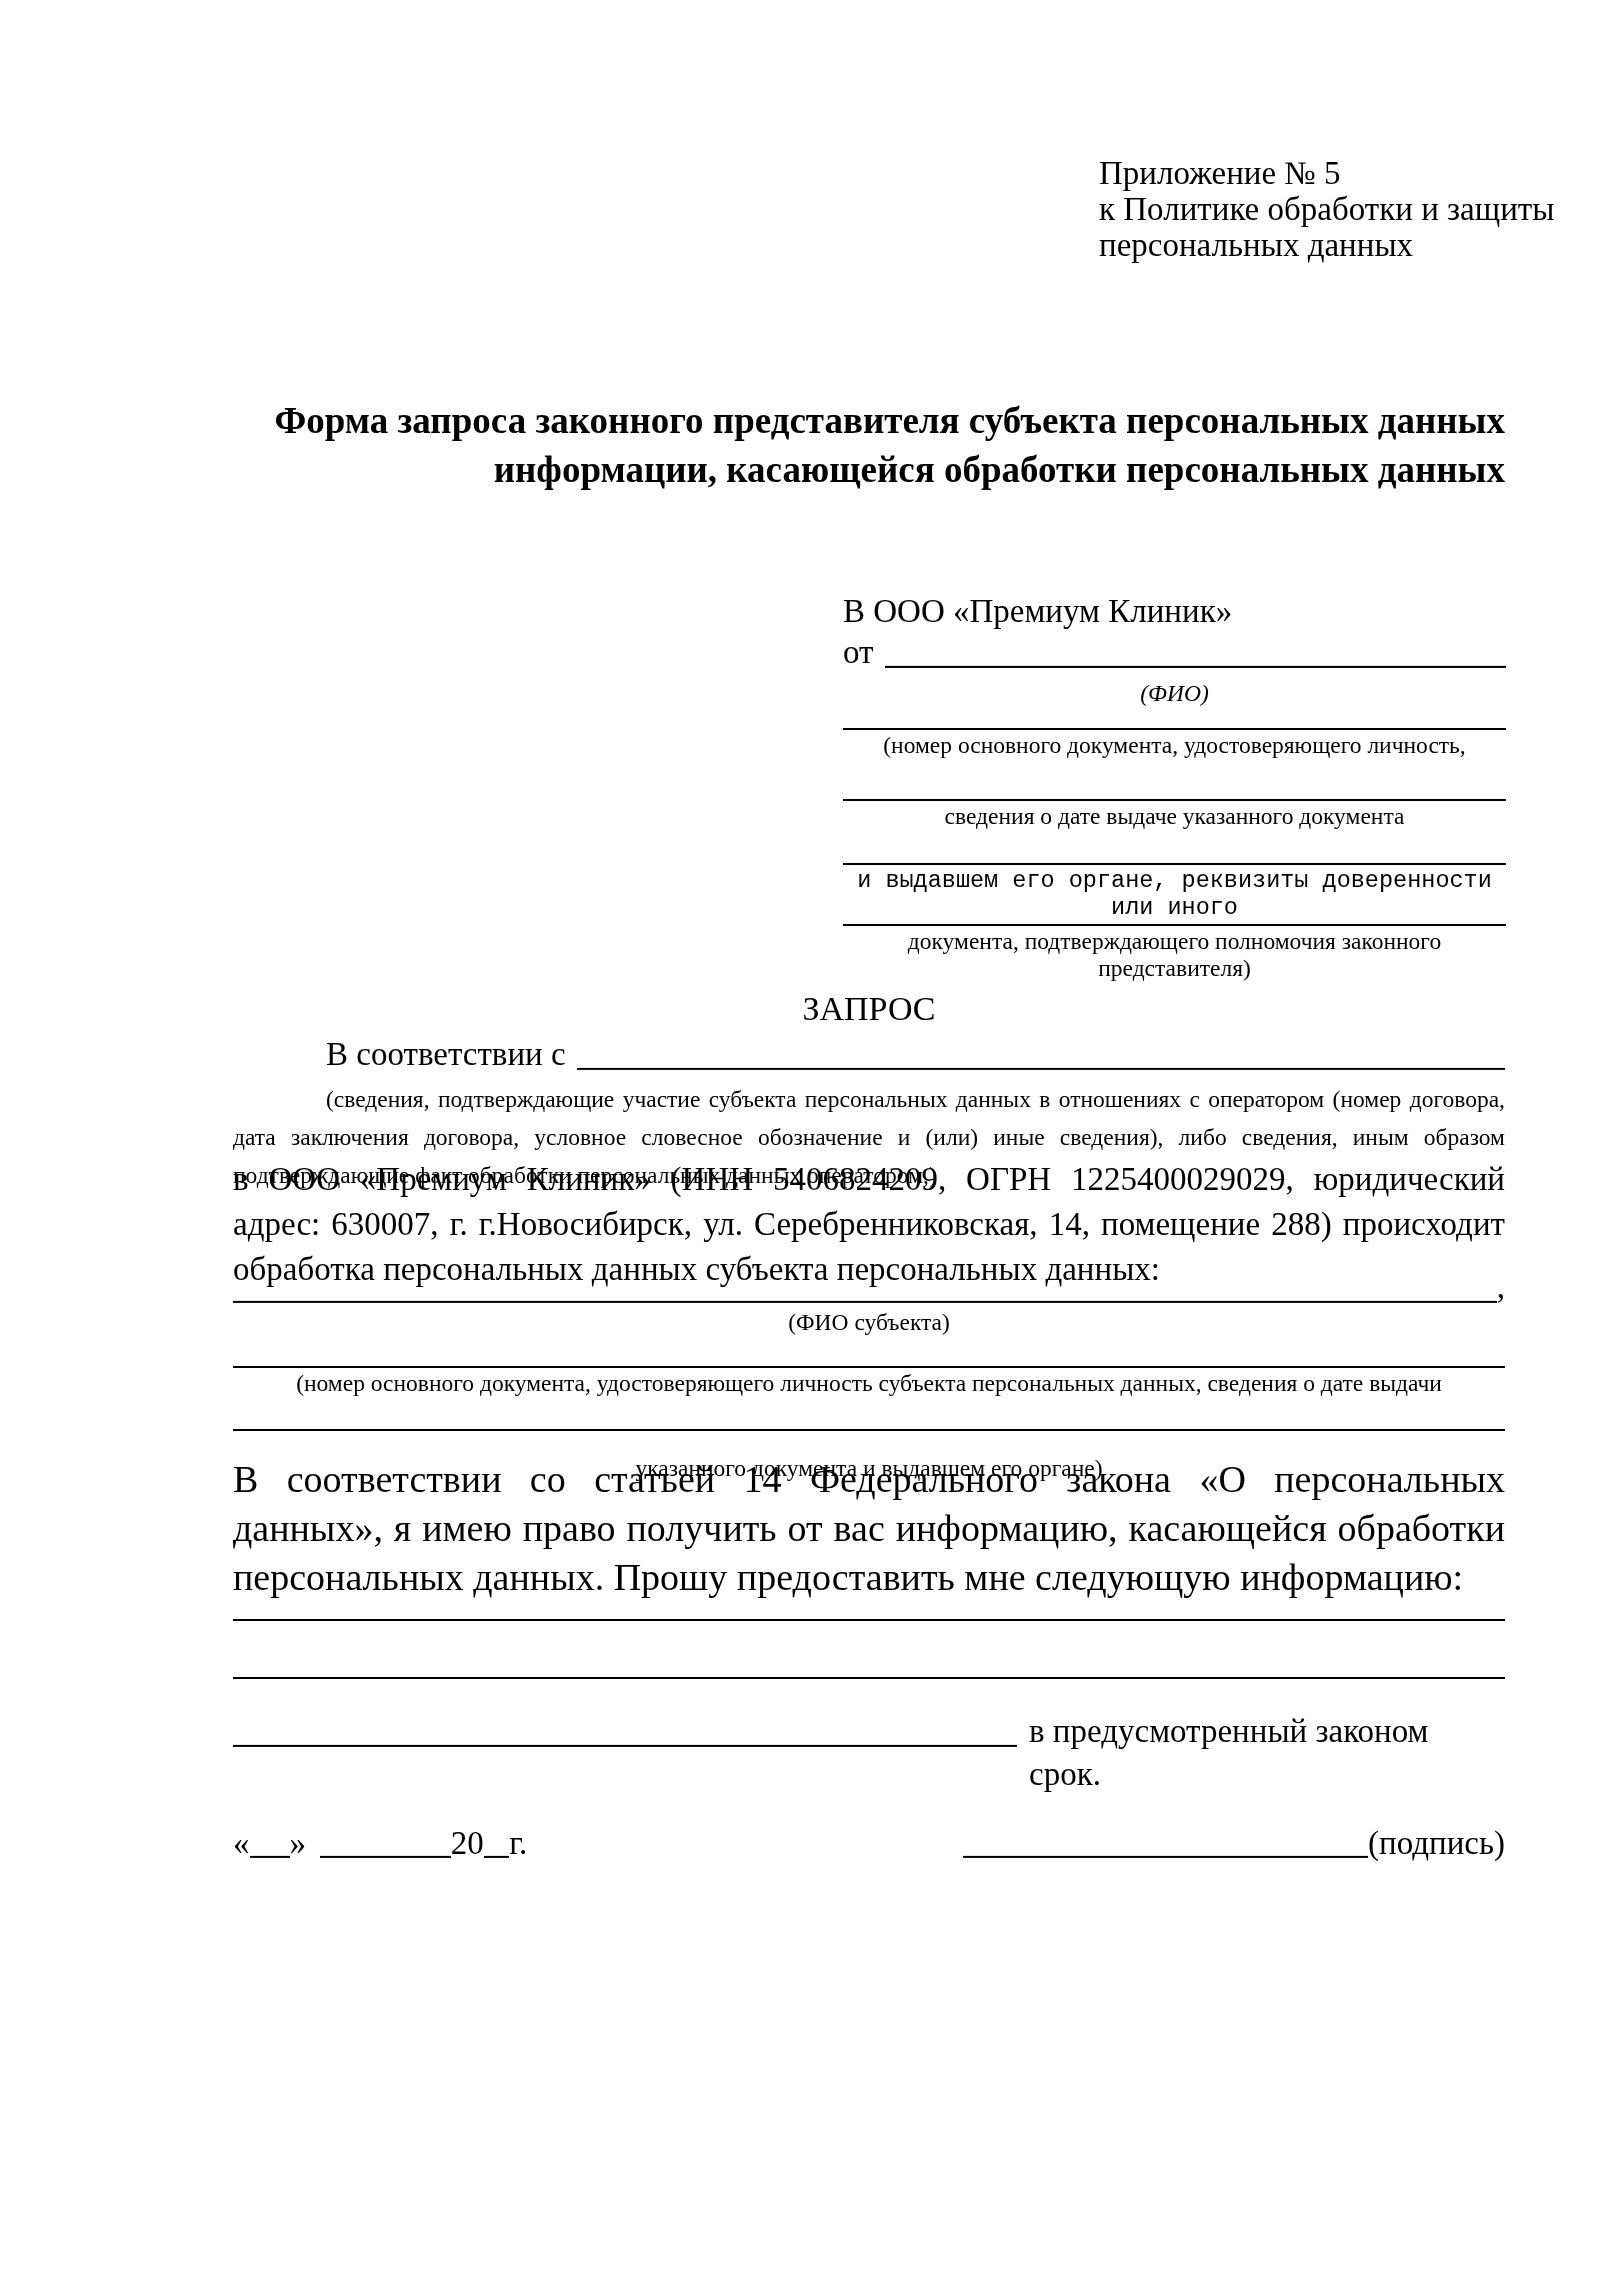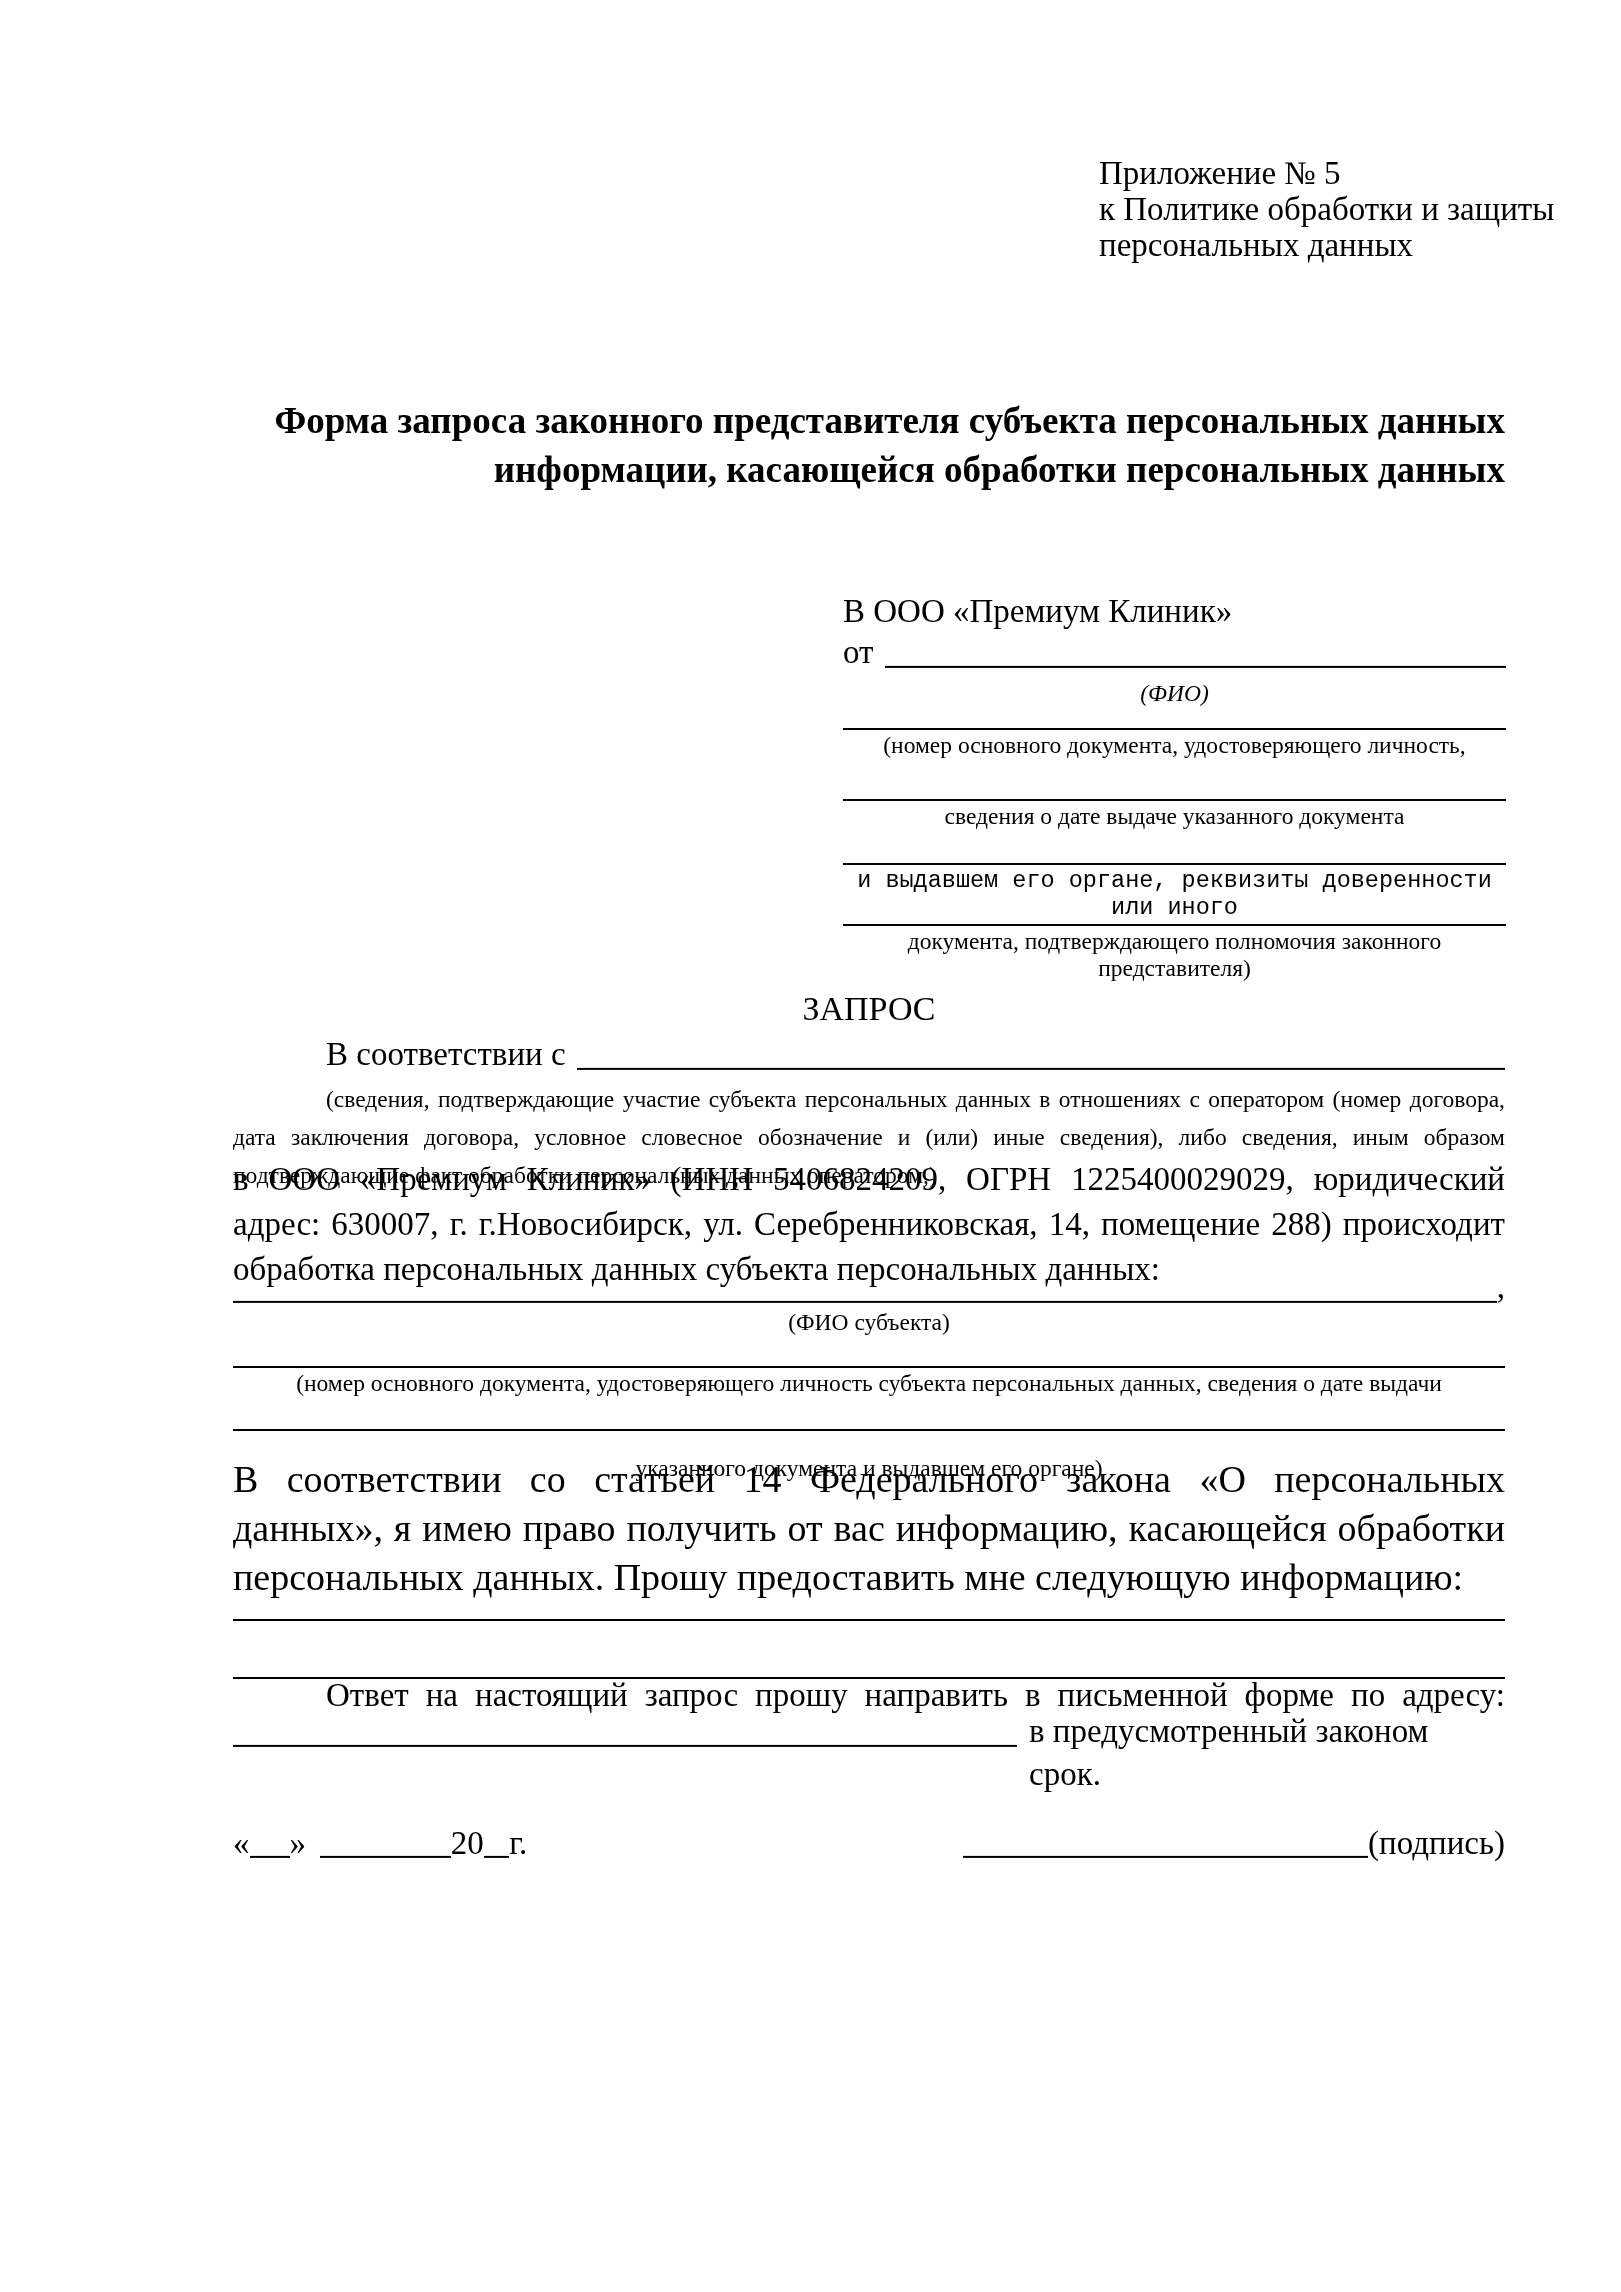--- a/index.html
+++ b/index.html
@@ -92,21 +92,20 @@
   <div class="abs cap" style="top:1370px;">(номер основного документа, удостоверяющего личность субъекта персональных данных, сведения о дате выдачи</div>
 
   <div class="abs rule" style="top:1394px;height:35px;"></div>
   <div class="abs cap" style="top:1455px;">указанного документа и выдавшем его органе)</div>
 
   <div class="abs just" style="top:1455px;font-size:38px;line-height:49px;">В соответствии со статьей 14 Федерального закона «О персональных данных», я имею право получить от вас информацию, касающейся обработки персональных данных. Прошу предоставить мне следующую информацию:</div>
 
   <div class="abs rule" style="top:1584px;height:35px;"></div>
   <div class="abs rule" style="top:1642px;height:35px;"></div>
 
-  <div class="abs last-just indent" style="top:1674px;font-size:33px;line-height:43px;">Ответ на настоящий запрос прошу направить в письменной форме по адресу:</div>
   <div class="abs flexrow" style="top:1710px;gap:12px;">
     <div class="fill" style="flex:0 0 784px;"></div>
     <span>в предусмотренный законом срок.</span>
   </div>
 
   <div class="abs footer-row" style="top:1825px;">
     <span>«</span>
     <span class="iul" style="width:40px;"></span>
     <span>»</span>
     <span style="width:13.7px;display:inline-block;"></span>

